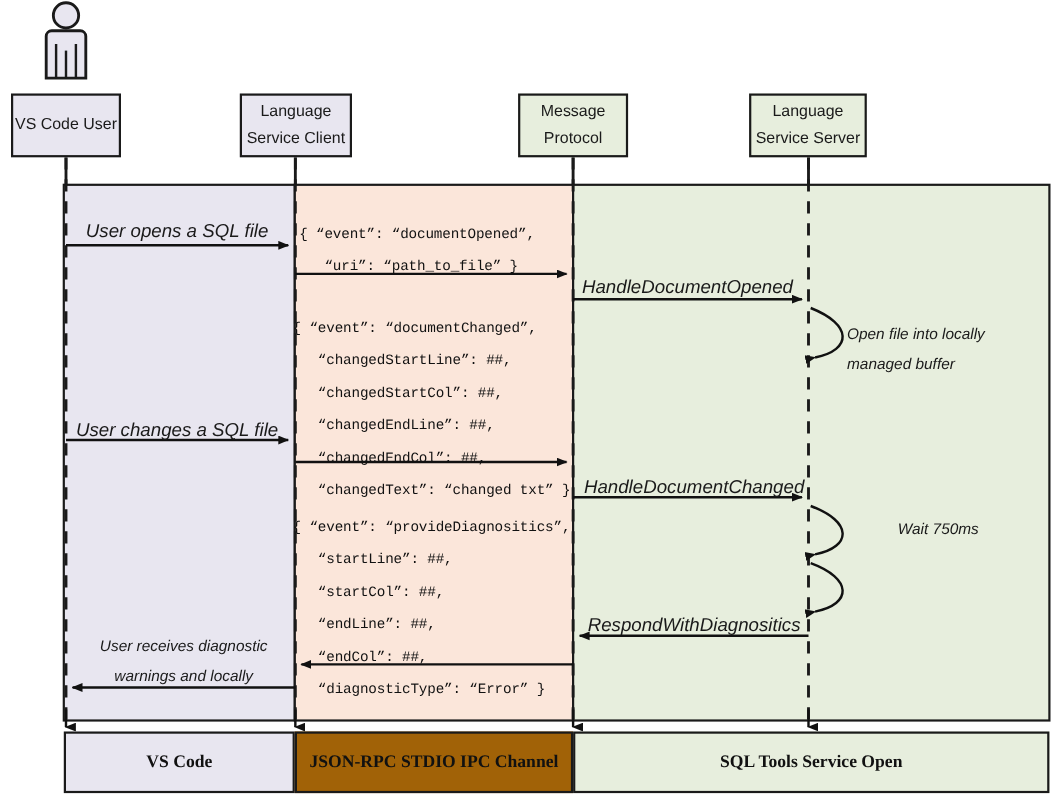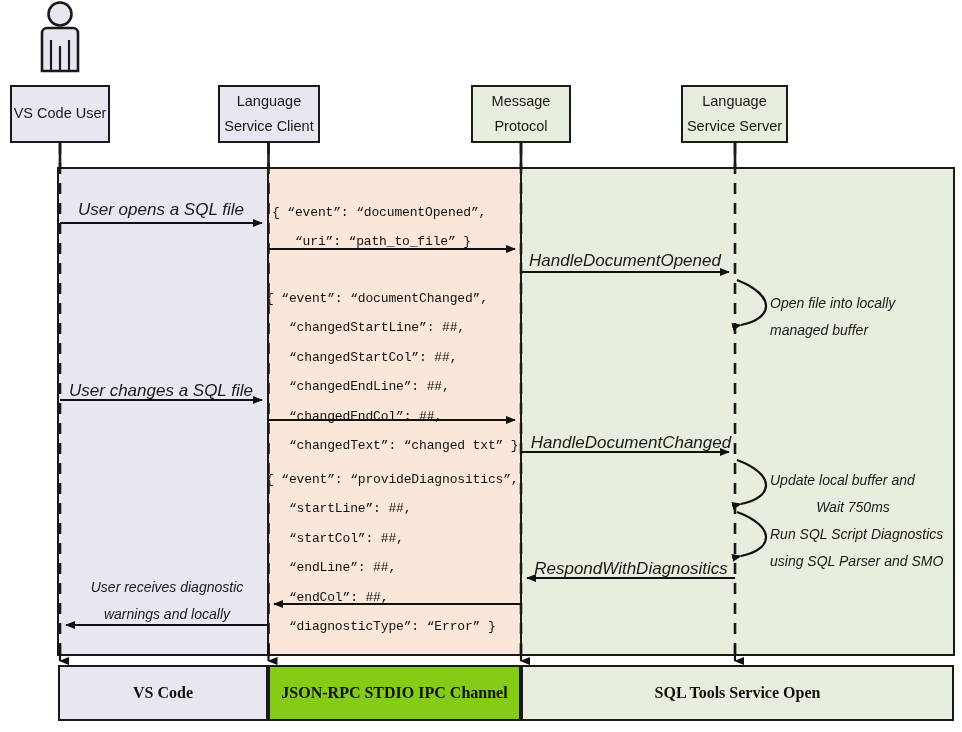--- a/index.html
+++ b/index.html
@@ -154,28 +154,23 @@
     <div>User receives diagnostic</div>
     <div>warnings and locally</div>
   </div>
 
   <div class="lbl note-lbl" style="left:770px;top:290px;width:190px;text-align:left;">
     <div>Open file into locally</div>
     <div>managed buffer</div>
   </div>
 
   <div class="lbl note-lbl" style="left:770px;top:467px;width:190px;text-align:left;">
-    <div>Update local buffer and</div>
     <div style="text-align:center;padding-right:24px;">Wait 750ms</div>
   </div>
 
-  <div class="lbl note-lbl" style="left:770px;top:521px;width:190px;text-align:left;">
-    <div>Run SQL Script Diagnostics</div>
-    <div>using SQL Parser and SMO</div>
-  </div>
 
   <div class="json-blk" style="left:272px;top:198px;">{ “event”: “documentOpened”,
    “uri”: “path_to_file” }</div>
 
   <div class="json-blk" style="left:266px;top:284px;">{ “event”: “documentChanged”,
    “changedStartLine”: ##,
    “changedStartCol”: ##,
    “changedEndLine”: ##,
    “changedEndCol”: ##,
    “changedText”: “changed txt” }</div>
@@ -183,20 +178,20 @@
   <div class="json-blk" style="left:266px;top:465px;">{ “event”: “provideDiagnositics”,
    “startLine”: ##,
    “startCol”: ##,
    “endLine”: ##,
    “endCol”: ##,
    “diagnosticType”: “Error” }</div>
 
   <div class="foot" style="left:58px;top:665px;width:210px;height:56px;background:#e8e6f0;">
     <span>VS Code</span>
   </div>
-  <div class="foot" style="left:268px;top:665px;width:253px;height:56px;background:#84cc16;">
+  <div class="foot" style="left:268px;top:665px;width:253px;height:56px;background:#a16207;">
     <span>JSON-RPC STDIO IPC Channel</span>
   </div>
   <div class="foot" style="left:521px;top:665px;width:433px;height:56px;background:#e7eedd;">
     <span>SQL Tools Service Open</span>
   </div>
 
 </div>
 
 </body></html>

